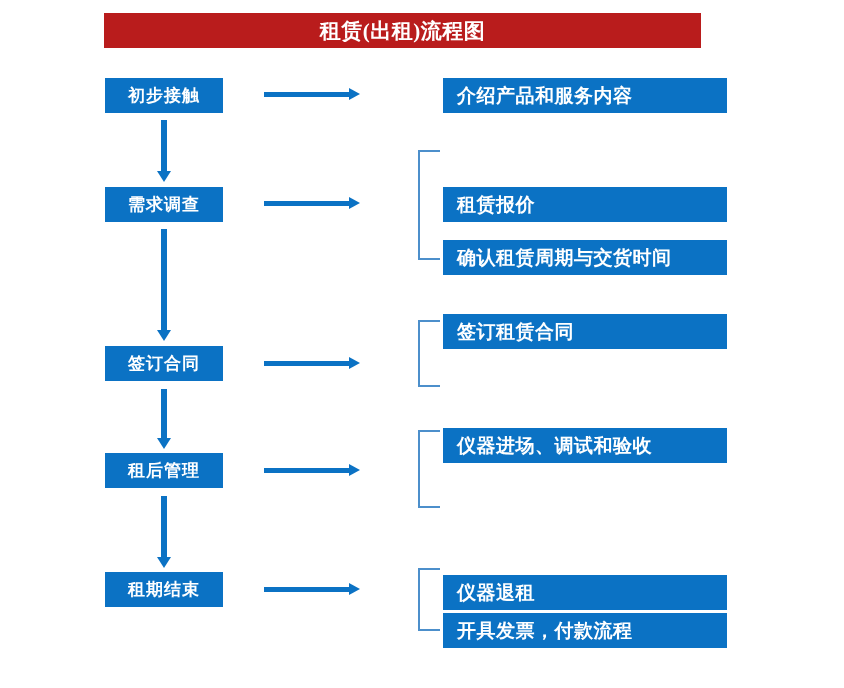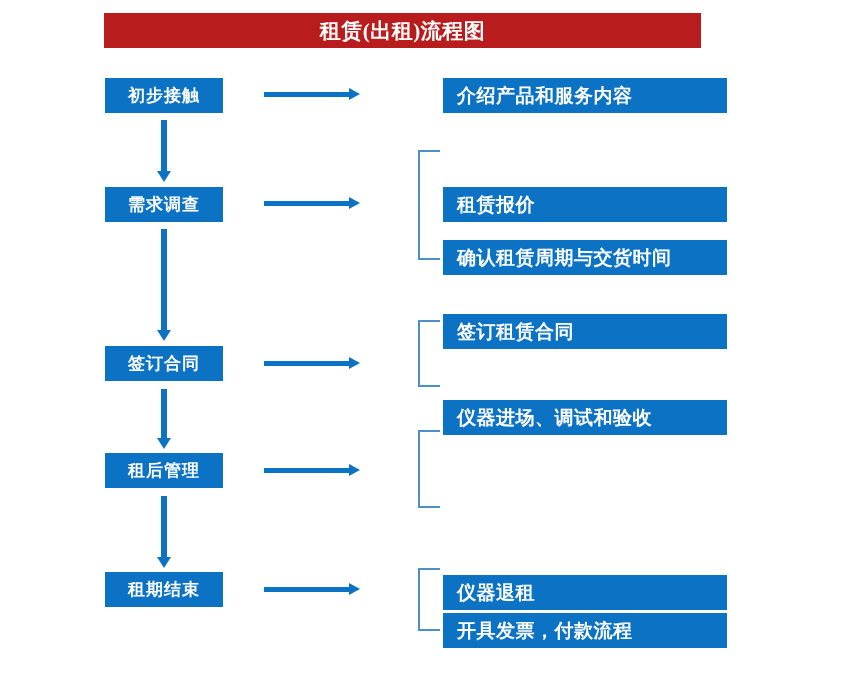--- a/index.html
+++ b/index.html
@@ -180,18 +180,18 @@
 
   <div class="bracket" style="left:418px; top:568px; height:63px;"></div>
 
   <div class="node right" style="top:78px;">介绍产品和服务内容</div>
 
   <div class="node right" style="top:240px;">确认租赁周期与交货时间</div>
   <div class="node right" style="top:187px;">租赁报价</div>
 
   <div class="node right" style="top:314px;">签订租赁合同</div>
 
-  <div class="node right" style="top:400px;">仪器进场、调试和验收</div>
+  <div class="node right" style="top:428px;">仪器进场、调试和验收</div>
 
   <div class="node right" style="top:575px;">仪器退租</div>
   <div class="node right" style="top:613px;">开具发票，付款流程</div>
 
 </div>
 
 </body></html>

